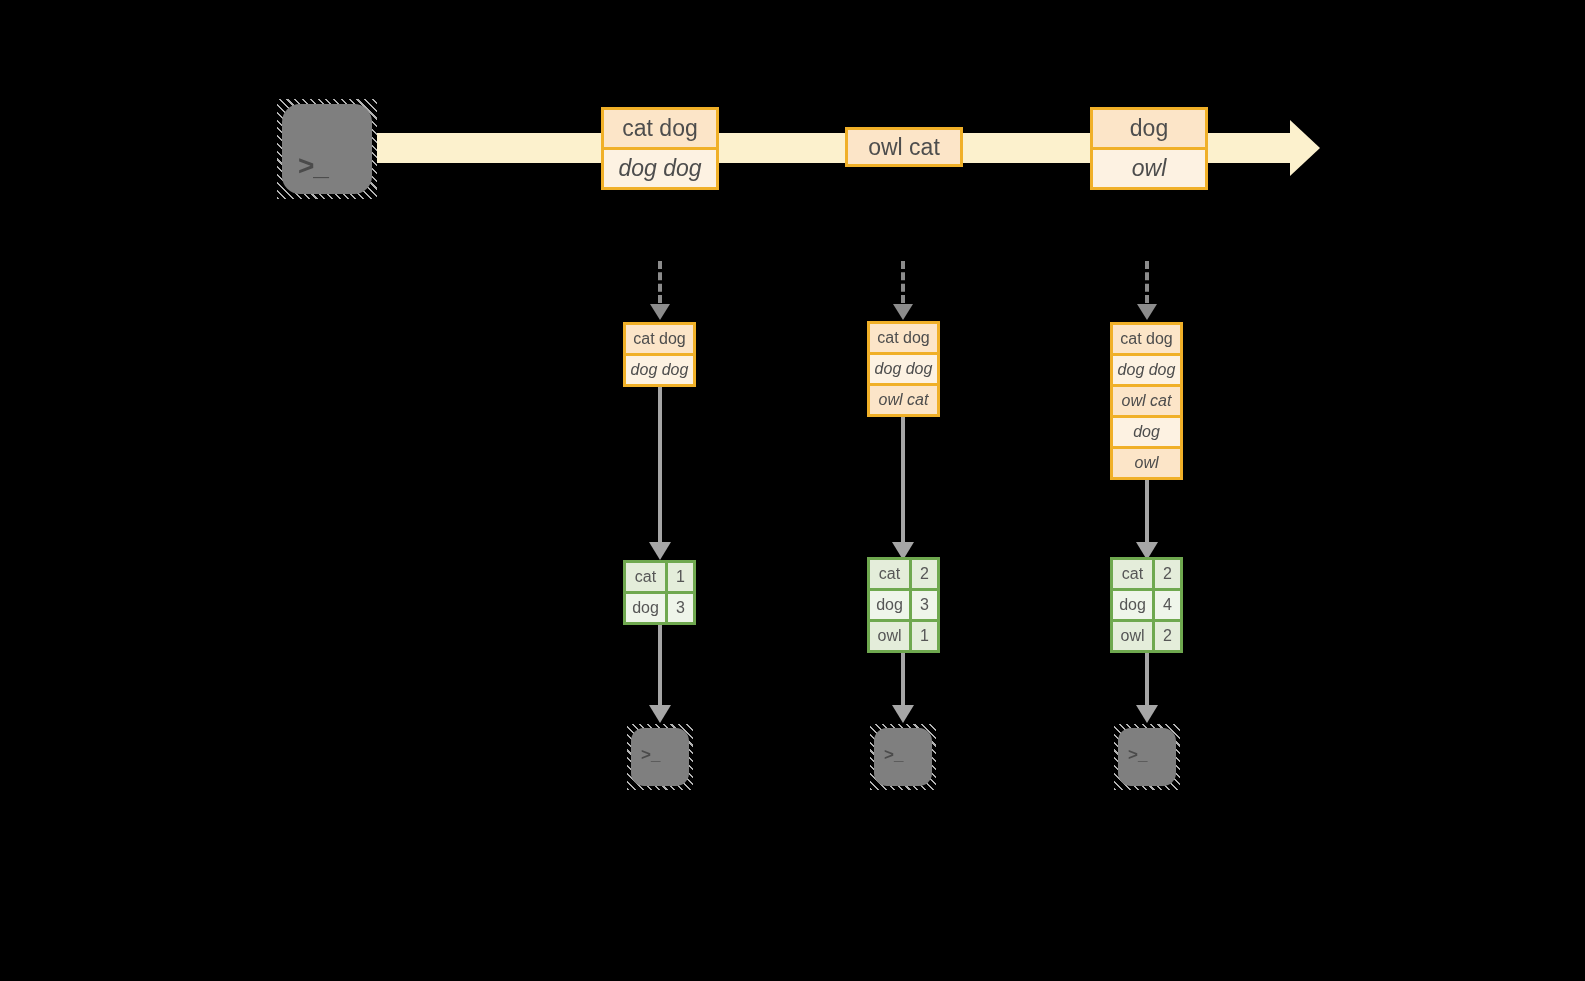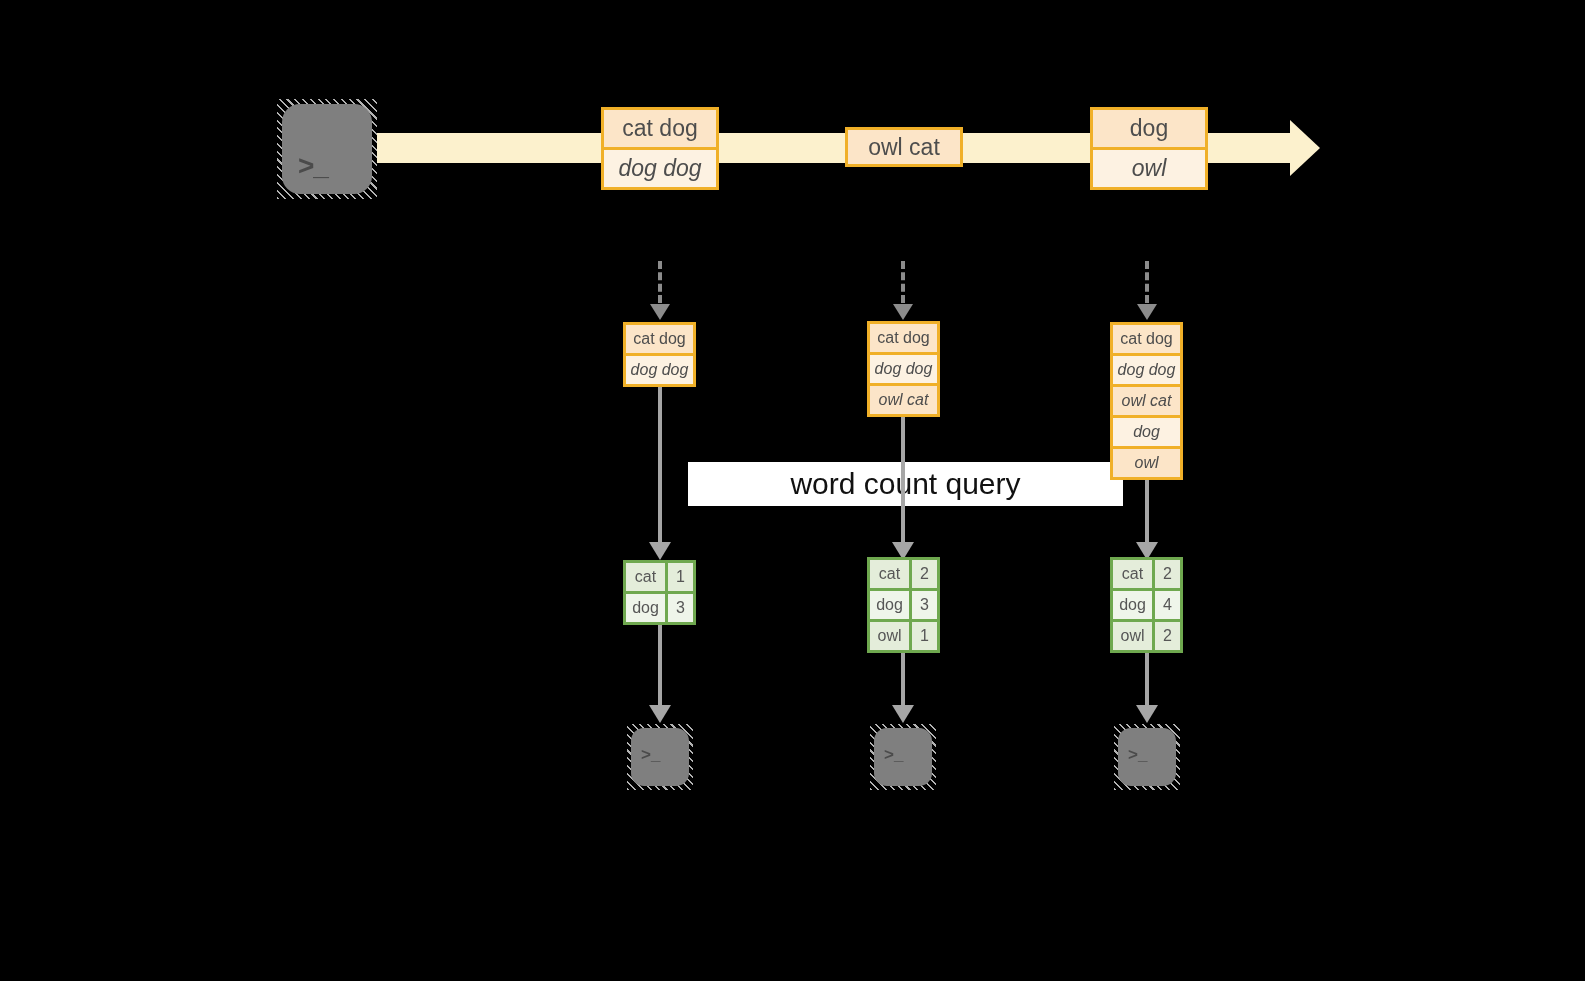--- a/index.html
+++ b/index.html
@@ -116,21 +116,20 @@
     <div class="cell">owl cat</div>
   </div>
   <div class="obox stable st3">
     <div class="cell">cat dog</div>
     <div class="cell">dog dog</div>
     <div class="cell">owl cat</div>
     <div class="cell">dog</div>
     <div class="cell">owl</div>
   </div>
 
-  <div class="abs qband">word count query</div>
 
   <div class="vline m1"></div>
   <div class="tri tri-gray mh1"></div>
   <div class="vline m2"></div>
   <div class="tri tri-gray mh2"></div>
   <div class="vline m3"></div>
   <div class="tri tri-gray mh3"></div>
 
   <div class="gtable gt1">
     <div class="grow">

